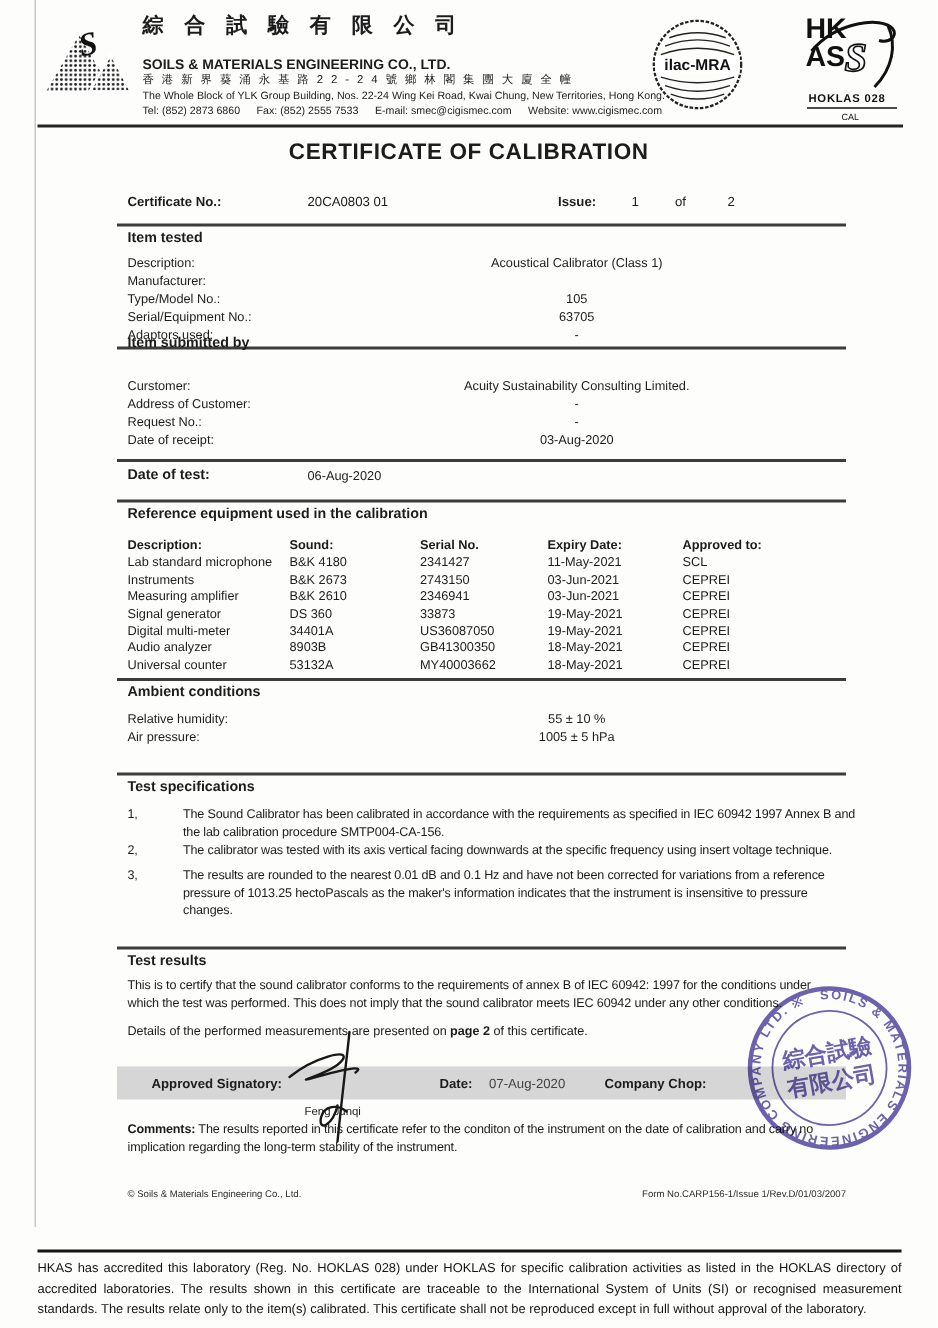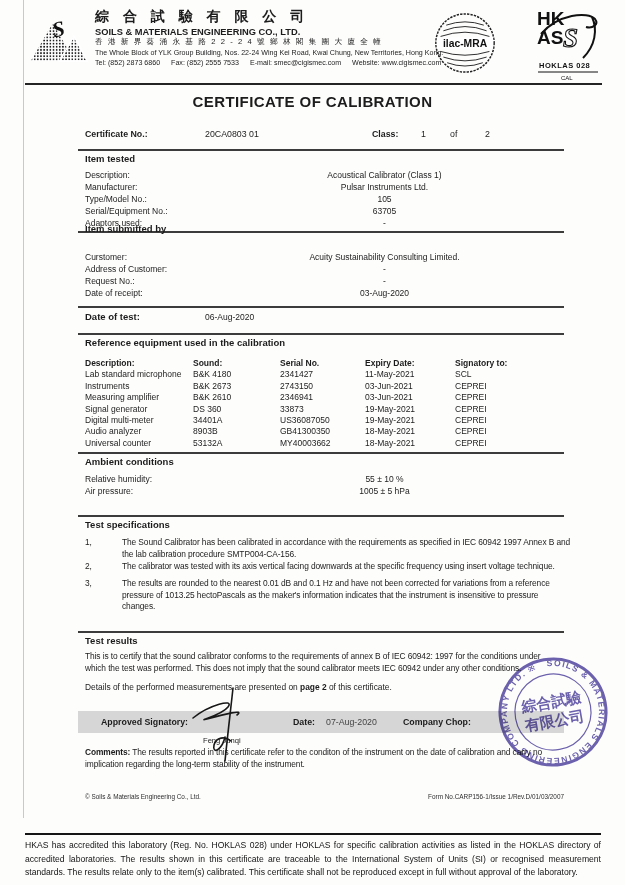--- a/index.html
+++ b/index.html
@@ -8,21 +8,21 @@
     font-family:"Liberation Sans","DejaVu Sans",sans-serif;color:#1c1c1c;
     overflow:hidden;
   }
   .scan-line{position:absolute;left:23px;top:0;width:1px;height:818px;background:#c9c9c9;}
 
   
   .header{position:absolute;left:30px;top:8px;right:25px;height:72px;}
   .logo{position:absolute;left:0;top:3px;}
   .co{position:absolute;left:65px;top:0;width:345px;}
   .co-zh{font-size:14px;font-weight:bold;letter-spacing:5px;white-space:nowrap;}
-  .co-en{font-size:9.3px;font-weight:bold;margin-top:1px;white-space:nowrap;}
+  .co-en{font-size:9.3px;font-weight:bold;margin-top:12px;white-space:nowrap;}
   .addr-zh{font-size:7.6px;letter-spacing:1.6px;margin-top:0;white-space:nowrap;}
   .addr-en{font-size:7.1px;margin-top:2px;white-space:nowrap;}
   .contact{font-size:7.1px;margin-top:2px;display:flex;gap:11px;white-space:nowrap;align-items:center;}
   .ilac{position:absolute;right:104px;top:4px;}
   .hkas{position:absolute;right:0;top:0;}
   .head-rule{position:absolute;left:25px;top:83px;width:577px;height:2px;background:#242424;}
 
   .title{position:absolute;left:0;top:93px;width:100%;text-align:center;
          font-size:15px;font-weight:bold;letter-spacing:.4px;}
 
@@ -124,36 +124,35 @@
 
   <div class="head-rule"></div>
 
   <div class="title">CERTIFICATE OF CALIBRATION</div>
 
   <div class="content">
 
     <div class="cert-row">
       <span class="bold" style="left:7px">Certificate No.:</span>
       <span style="left:127px">20CA0803 01</span>
-      <span class="bold" style="left:294px">Class:</span>
+      <span class="bold" style="left:294px">Issue:</span>
       <span style="left:343px">1</span>
       <span style="left:372px">of</span>
       <span style="left:407px">2</span>
     </div>
 
     <div class="rule" style="top:149px"></div>
     <div class="sec-h" style="top:153px">Item tested</div>
     <div class="abs" style="top:170px;width:100%">
       <div class="kv">
           <span class="k">Description:</span>
           <span class="v">Acoustical Calibrator (Class 1)</span>
         </div>
       <div class="kv">
           <span class="k">Manufacturer:</span>
-          <span class="v">Pulsar Instruments Ltd.</span>
         </div>
       <div class="kv">
           <span class="k">Type/Model No.:</span>
           <span class="v">105</span>
         </div>
       <div class="kv">
           <span class="k">Serial/Equipment No.:</span>
           <span class="v">63705</span>
         </div>
       <div class="kv">
@@ -190,21 +189,21 @@
     </div>
 
     <div class="rule" style="top:333px"></div>
     <div class="sec-h" style="top:337px">Reference equipment used in the calibration</div>
     <div class="abs" style="top:358px;width:100%">
       <div class="trow h">
         <span class="c1">Description:</span>
         <span class="c2">Sound:</span>
         <span class="c3">Serial No.</span>
         <span class="c4">Expiry Date:</span>
-        <span class="c5">Signatory to:</span>
+        <span class="c5">Approved to:</span>
       </div>
       <div class="trow">
         <span class="c1">Lab standard microphone</span>
           <span class="c2">B&amp;K 4180</span>
           <span class="c3">2341427</span>
           <span class="c4">11-May-2021</span>
           <span class="c5">SCL</span>
       </div>
       <div class="trow">
         <span class="c1">Instruments</span>

